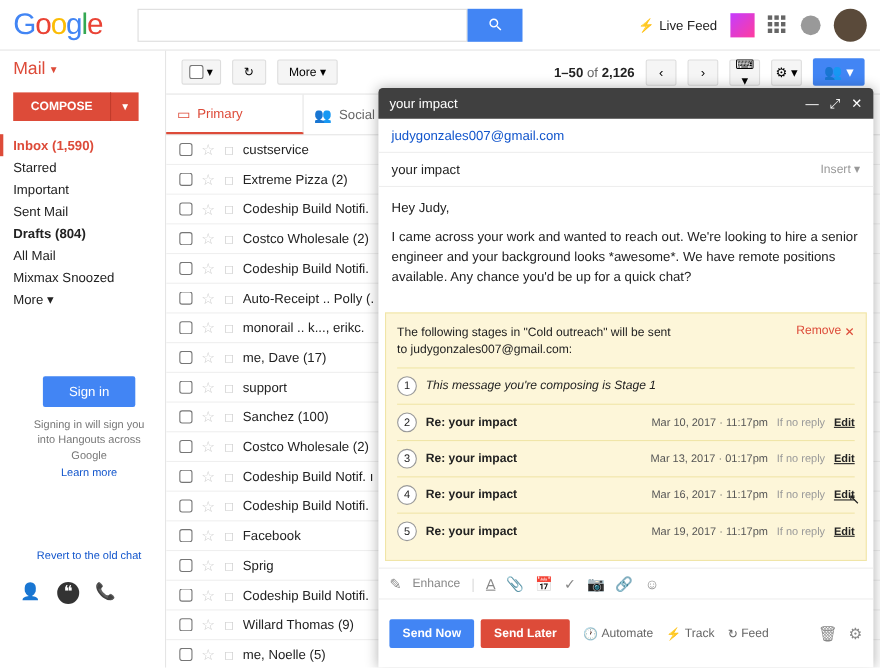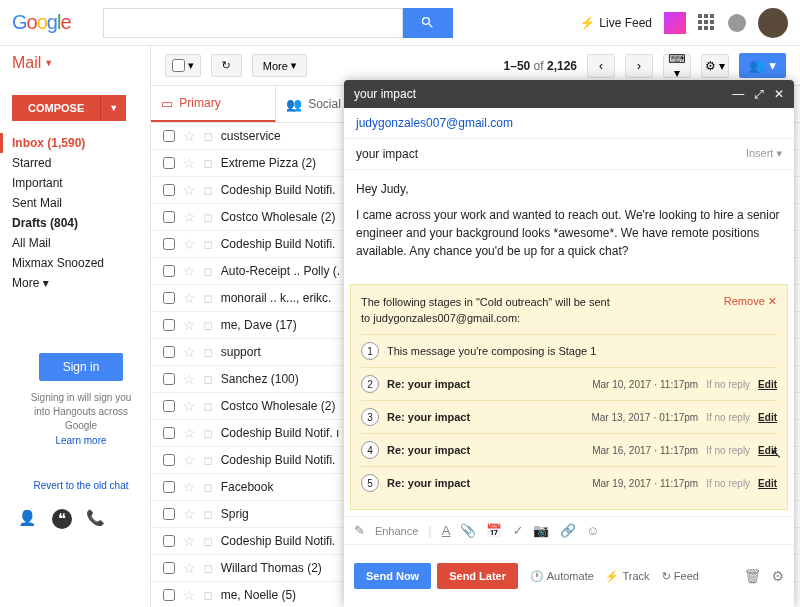--- a/index.html
+++ b/index.html
@@ -1,44 +1,44 @@
 <!DOCTYPE html>
 <html><head>
 <meta charset="utf-8">
 <style>
 *{box-sizing:border-box;margin:0;padding:0;font-family:Arial,sans-serif}
 body{background:#fff;width:800px;height:607px;overflow:hidden;font-size:12px;color:#222}
 .header{display:flex;align-items:center;height:46px;padding:0 12px;border-bottom:1px solid #e5e5e5}
-.logo{font-size:20px;font-weight:500;letter-spacing:-1px;margin-right:32px}
+.logo{font-size:27px;font-weight:500;letter-spacing:-1px;margin-right:32px}
 .logo .b{color:#4285f4}.logo .r{color:#ea4335}.logo .y{color:#fbbc05}.logo .g{color:#34a853}
 .search-wrap{display:flex;flex:0 0 auto}
 .search-input{width:300px;height:30px;border:1px solid #ddd;padding:0 8px;background:#fff}
 .search-btn{width:50px;height:30px;background:#4285f4;border:none;display:flex;align-items:center;justify-content:center;cursor:pointer}
 .hdr-right{margin-left:auto;display:flex;align-items:center;gap:12px}
 .live-feed{display:flex;align-items:center;gap:4px;font-size:12px}
 .mm-logo{width:22px;height:22px;background:linear-gradient(135deg,#c43cff,#ff3c9e);display:inline-block}
 .grid-icon{width:18px;height:18px;display:grid;grid-template-columns:repeat(3,4px);grid-template-rows:repeat(3,4px);gap:2px}
 .grid-icon span{background:#666}
 .bell{width:18px;height:18px;border-radius:50%;background:#999}
 .avatar{width:30px;height:30px;border-radius:50%;background:#5a4a3a}
 .main{display:flex;height:calc(100% - 46px)}
 .sidebar{width:150px;padding:8px 0 8px 12px;flex-shrink:0}
-.mail-lbl{color:#dd4b39;font-size:16px;font-weight:400;display:flex;align-items:center;margin-bottom:23px}
+.mail-lbl{color:#dd4b39;font-size:16px;font-weight:400;display:flex;align-items:center;margin-bottom:12px}
 .caret{font-size:9px;margin-left:3px}
 .compose-wrap{display:flex;margin-bottom:12px}
 .compose{background:#dd4b39;color:#fff;border:none;padding:7px 16px;font-size:11px;font-weight:700;cursor:pointer}
 .compose-drop{background:#dd4b39;color:#fff;border:none;border-left:1px solid #c13b2b;padding:7px 8px;font-size:9px;cursor:pointer}
 .nav-item{padding:3px 0;font-size:12px;color:#222;cursor:pointer}
 .nav-item.active{color:#dd4b39;font-weight:700;border-left:3px solid #dd4b39;margin-left:-12px;padding-left:9px}
 .nav-item.bold{font-weight:700}
 .signin-box{margin-top:60px;text-align:center;padding:0 10px}
 .signin-btn{background:#4285f4;color:#fff;border:none;padding:7px 24px;font-size:12px;cursor:pointer;border-radius:2px}
 .signin-txt{font-size:10px;color:#777;margin-top:10px;line-height:1.4}
 .learn-more{color:#15c;font-size:10px}
-.revert{color:#15c;font-size:10px;cursor:pointer;margin-top:33px;text-align:center}
+.revert{color:#15c;font-size:10px;cursor:pointer;margin-top:64px;text-align:center}
 .bottom-icons{display:flex;gap:14px;margin-top:18px;padding-left:6px}
 .bi{width:20px;height:20px;color:#777;font-size:15px;cursor:pointer;text-align:center}
 .content{flex:1;border-left:1px solid #e5e5e5;position:relative;overflow:hidden}
 .toolbar{display:flex;align-items:center;height:40px;padding:0 14px;border-bottom:1px solid #e5e5e5;gap:10px}
 .tb-btn{border:1px solid #ddd;background:#f5f5f5;padding:4px 10px;font-size:11px;cursor:pointer;border-radius:2px;display:flex;align-items:center;gap:3px}
 .tb-btn.sel{padding:4px 6px}
 .flex-sp{flex:1}
 .pager{font-size:12px;color:#666}
 .pager b{color:#222}
 .tb-icon{width:28px;height:24px;border:1px solid #ddd;background:#f5f5f5;cursor:pointer;border-radius:2px;display:flex;align-items:center;justify-content:center;font-size:12px}
@@ -69,21 +69,21 @@
 .cp-body{padding:10px 12px;font-size:12px;line-height:1.5}
 .cp-body p{margin-bottom:8px}
 .stages{background:#fdf6d9;margin:6px;border:1px solid #f0e5a8;padding:10px;font-size:11px}
 .stages-hdr{display:flex;margin-bottom:8px}
 .stages-hdr .txt{flex:1;line-height:1.4}
 .stages-hdr b{font-weight:400}
 .remove{color:#dd4b39;font-size:11px;cursor:pointer;display:flex;align-items:flex-start;gap:3px}
 .stage-row{display:flex;align-items:center;padding:7px 0;border-top:1px solid #f0e5a8;gap:8px}
 .stage-num{width:18px;height:18px;border:1px solid #999;border-radius:50%;display:flex;align-items:center;justify-content:center;font-size:10px;background:#fff}
 .stage-title{flex:0 0 auto;font-weight:700;font-size:11px}
-.stage-title.it{font-weight:400}
+.stage-title.it{font-style:italic;font-weight:400}
 .stage-sp{flex:1}
 .stage-date{font-size:10px;color:#555}
 .stage-cond{color:#999;font-size:10px}
 .stage-edit{font-weight:700;text-decoration:underline;font-size:10px;cursor:pointer}
 .cp-toolbar{display:flex;align-items:center;padding:6px 10px;gap:10px;color:#888;font-size:13px;border-top:1px solid #eee}
 .enhance{font-size:11px;color:#888}
 .cp-footer{display:flex;align-items:center;padding:18px 10px;gap:6px;border-top:1px solid #eee}
 .send-now{background:#4285f4;color:#fff;border:none;padding:7px 12px;font-size:11px;font-weight:700;cursor:pointer;border-radius:2px}
 .send-later{background:#dd4b39;color:#fff;border:none;padding:7px 12px;font-size:11px;font-weight:700;cursor:pointer;border-radius:2px}
 .ft-item{font-size:11px;color:#666;display:flex;align-items:center;gap:3px;cursor:pointer;margin-left:6px}
@@ -321,21 +321,21 @@
           <span class="star">☆</span>
           <span class="sq">◻</span>
           <span class="from">Codeship Build Notifi.</span>
           <span class="subj"><span class="s1"></span><span class="s2"></span></span>
           <span class="time"></span>
         </div>
         <div class="msg">
           <input type="checkbox" class="cb" style="">
           <span class="star">☆</span>
           <span class="sq">◻</span>
-          <span class="from">Willard Thomas (2)</span>
+          <span class="from">Willard Thomas (9)</span>
           <span class="subj"><span class="s1"></span><span class="s2"></span></span>
           <span class="time"></span>
         </div>
         <div class="msg">
           <input type="checkbox" class="cb" style="">
           <span class="star">☆</span>
           <span class="sq">◻</span>
           <span class="from">me, Noelle (5)</span>
           <span class="subj"><span class="s1"></span><span class="s2"></span></span>
           <span class="time"></span>

